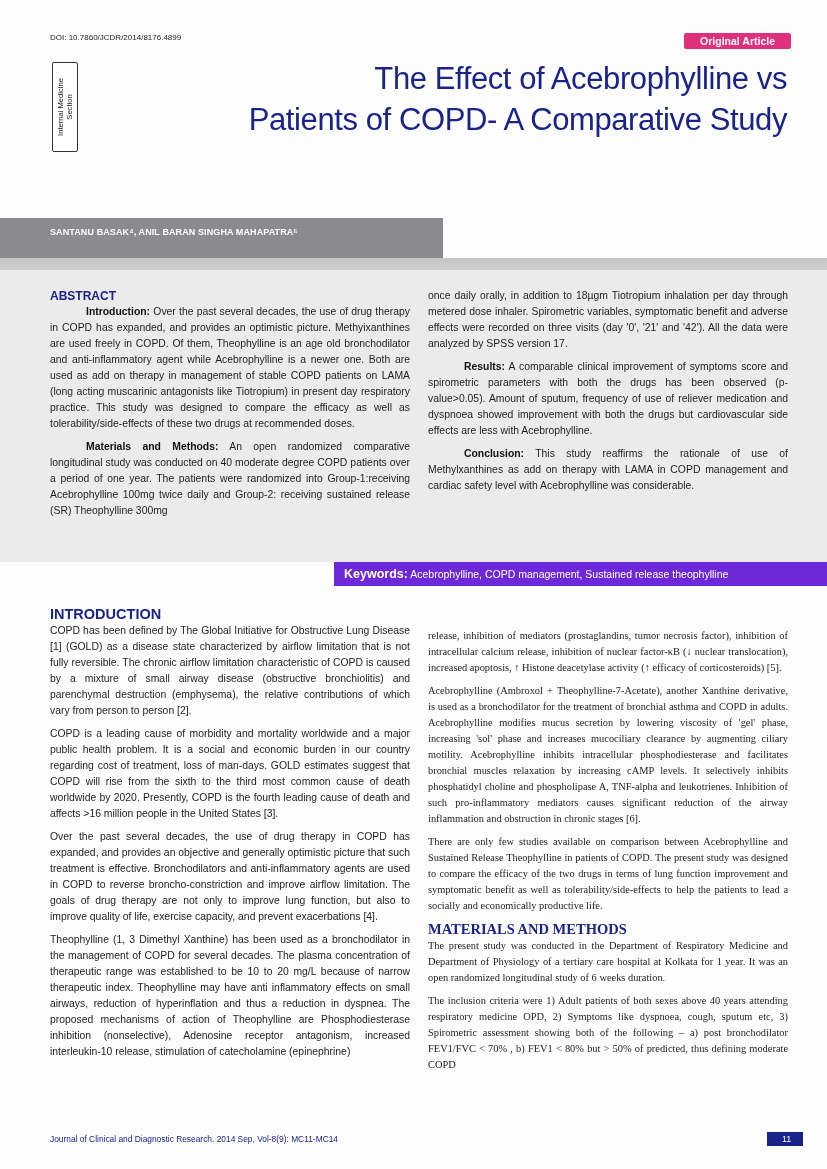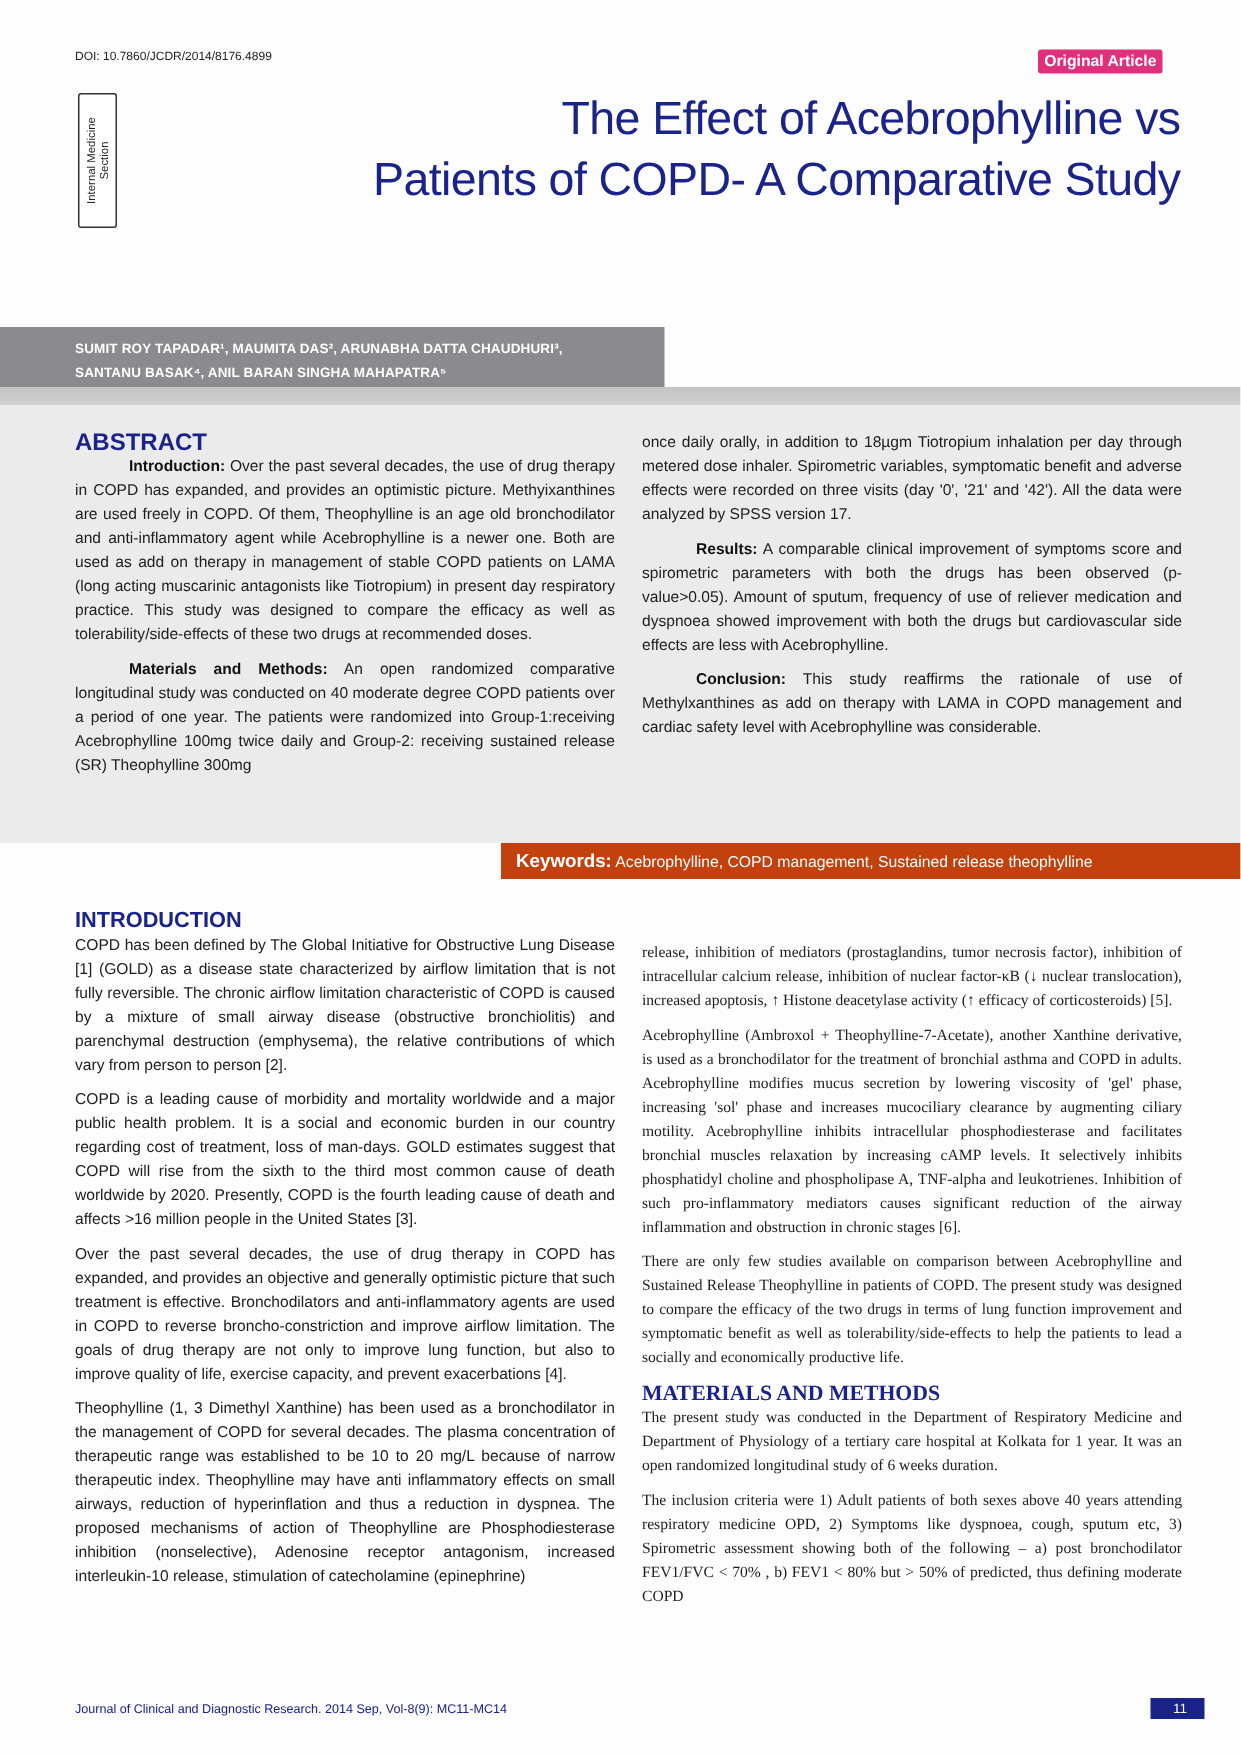--- a/index.html
+++ b/index.html
@@ -2,22 +2,22 @@
 <html><head>
 <meta charset="utf-8">
 <style>
   html, body { margin: 0; padding: 0; }
   body {
     width: 827px; height: 1169px; background: #fdfdfd; position: relative; overflow: hidden;
     font-family: "Liberation Sans", sans-serif; color: #1a1a1a;
   }
   .doi { position: absolute; left: 50px; top: 33px; font-size: 8px; color: #222; }
   .badge {
-    position: absolute; right: 52px; top: 33px; background: #e0307c; color: #fff;
-    font-size: 10.5px; font-weight: bold; padding: 2px 4px; border-radius: 2px;
+    position: absolute; right: 36px; top: 33px; background: #e0307c; color: #fff;
+    font-size: 10.5px; font-weight: bold; padding: 2px 16px; border-radius: 2px;
   }
   .section-tag {
     position: absolute; left: 52px; top: 62px; width: 24px; height: 88px;
     border: 1px solid #333; border-radius: 2px; background: #fff;
   }
   .section-tag span {
     position: absolute; left: 50%; top: 50%; width: 88px;
     transform: translate(-50%, -50%) rotate(-90deg);
     font-size: 7.6px; line-height: 9px; text-align: center; color: #222;
   }
@@ -36,26 +36,26 @@
     position: absolute; left: 50px; top: 224px; width: 390px;
     font-size: 9px; line-height: 16px; color: #fff; font-weight: bold; letter-spacing: 0.1px;
   }
   .abstract-bg {
     position: absolute; left: 0; top: 270px; width: 827px; height: 292px; background: #ebebeb;
   }
   .col { position: absolute; width: 360px; font-size: 10.4px; line-height: 16px; text-align: justify; color: #1d1d1d; }
   .col p { margin: 0 0 7px 0; }
   .col-left { left: 50px; }
   .col-right { left: 428px; }
-  .head-abs { font-size: 16px; font-weight: bold; color: #1a2389; margin: 0; line-height: 16px; }
+  .head-abs { font-size: 12px; font-weight: bold; color: #1a2389; margin: 0; line-height: 16px; }
   .head-sec { font-size: 14.5px; font-weight: bold; color: #1a2389; margin: 0; line-height: 17px; }
   b.lbl { color: #111; padding-left: 36px; }
   .keywords {
     position: absolute; left: 334px; top: 562px; width: 493px; height: 24px;
-    background: #c2410c; color: #fff; font-size: 10.5px; line-height: 24px; padding-left: 10px; box-sizing: border-box;
+    background: #6d28d9; color: #fff; font-size: 10.5px; line-height: 24px; padding-left: 10px; box-sizing: border-box;
   }
   .keywords b { font-size: 12.5px; }
   .footer-journal { position: absolute; left: 50px; top: 1134px; font-size: 8.4px; color: #1a2389; }
   .page-num {
     position: absolute; right: 24px; top: 1132px; width: 36px; height: 14px; background: #1a2389;
     color: #fff; font-size: 9px; line-height: 14px; padding-left: 15px; box-sizing: border-box;
   }
 </style>
 </head>
 <body>
@@ -71,21 +71,20 @@
 </div>
 
 <div class="title">
   <div>The Effect of Acebrophylline vs</div>
   <div>Patients of COPD- A Comparative Study</div>
 </div>
 
 <div class="authors-band"></div>
 <div class="authors-band-strip"></div>
 <div class="authors">
-  <div>SUMIT ROY TAPADAR¹, MAUMITA DAS², ARUNABHA DATTA CHAUDHURI³,</div>
   <div>SANTANU BASAK⁴, ANIL BARAN SINGHA MAHAPATRA⁵</div>
 </div>
 
 <div class="abstract-bg"></div>
 
 <div class="col col-left" style="top:288px;">
   <h2 class="head-abs">ABSTRACT</h2>
   <p><b class="lbl">Introduction:</b><span> Over the past several decades, the use of drug therapy in COPD has expanded, and provides an optimistic picture. Methyixanthines are used freely in COPD. Of them, Theophylline is an age old bronchodilator and anti-inflammatory agent while Acebrophylline is a newer one. Both are used as add on therapy in management of stable COPD patients on LAMA (long acting muscarinic antagonists like Tiotropium) in present day respiratory practice. This study was designed to compare the efficacy as well as tolerability/side-effects of these two drugs at recommended doses.</span></p>
   <p><b class="lbl">Materials and Methods:</b><span> An open randomized comparative longitudinal study was conducted on 40 moderate degree COPD patients over a period of one year. The patients were randomized into Group-1:receiving Acebrophylline 100mg twice daily and Group-2: receiving sustained release (SR) Theophylline 300mg</span></p>
 </div>

